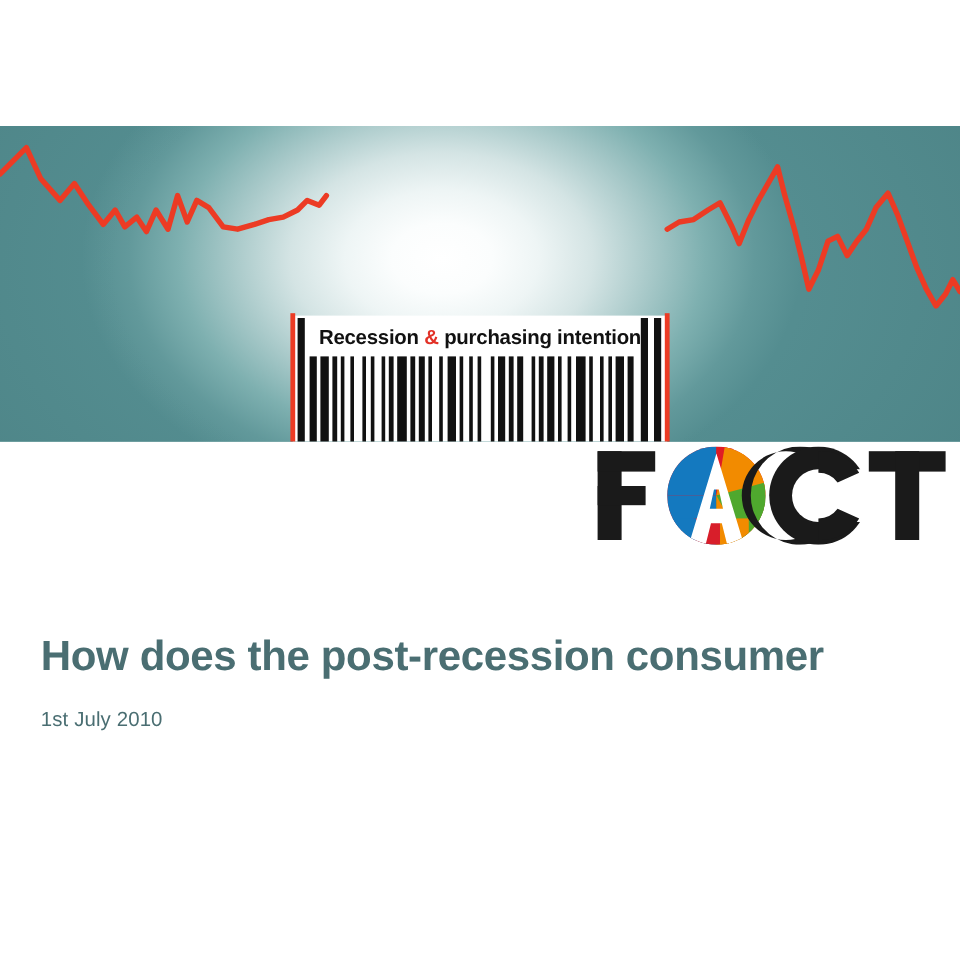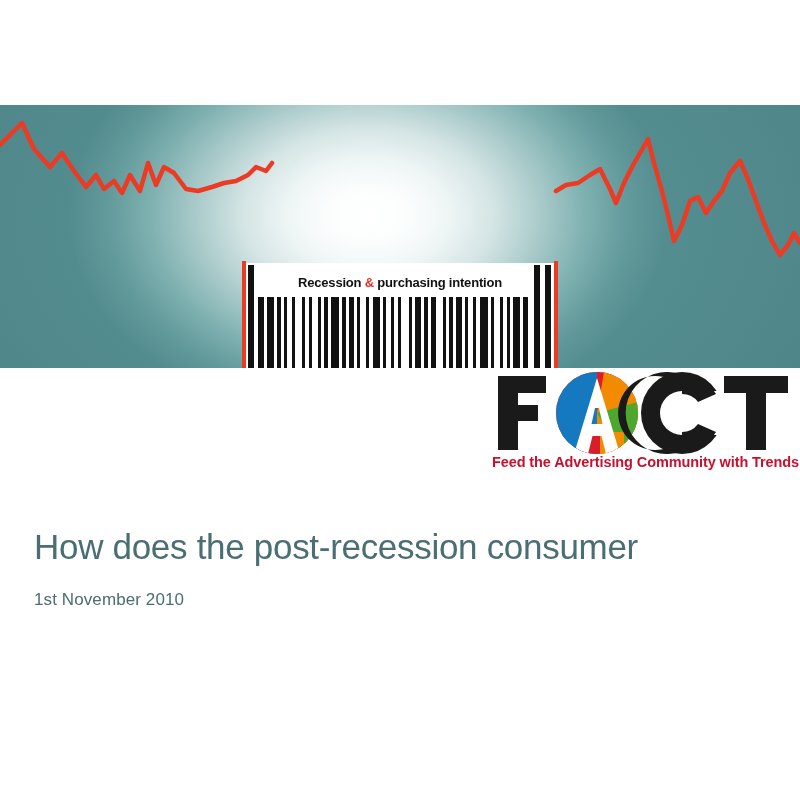--- a/index.html
+++ b/index.html
@@ -78,21 +78,21 @@
     position: absolute;
     left: 0; top: 4px;
     width: 312px; height: 30px;
     display: flex;
     align-items: center;
     justify-content: center;
   }
   .barcode-title {
     font-family: "Liberation Sans", sans-serif;
     font-weight: bold;
-    font-size: 13px;
+    font-size: 17px;
     letter-spacing: -0.2px;
     color: #111111;
     white-space: nowrap;
   }
   .barcode-title .amp { color: #e23127; }
 
   .guard-bar {
     position: absolute;
     top: 2px;
     width: 6px;
@@ -148,21 +148,21 @@
   #title-block {
     position: absolute;
     left: 34px;
     top: 522px;
     width: 730px;
   }
   .slide-title {
     font-family: "Liberation Sans", sans-serif;
     font-size: 35px;
     line-height: 50px;
-    font-weight: normal;
+    font-weight: bold;
     color: #4a6e72;
     letter-spacing: -0.3px;
   }
   .slide-date {
     margin-top: 18px;
     font-family: "Liberation Sans", sans-serif;
     font-size: 17px;
     font-weight: normal;
     color: #4a6e72;
     letter-spacing: 0.1px;
@@ -273,23 +273,22 @@
         <rect x="190" y="19" width="48" height="44" fill="#ffffff"></rect>
         <path d="M190 4 A37 37 0 0 1 224 22 L206 30 A20 20 0 0 0 190 22 Z" fill="#1a1a1a"></path>
         <path d="M190 78 A37 37 0 0 0 224 60 L206 52 A20 20 0 0 1 190 60 Z" fill="#1a1a1a"></path>
       </g>
 
       <g>
         <rect x="232" y="4" width="64" height="17" fill="#1a1a1a"></rect>
         <rect x="254" y="4" width="20" height="74" fill="#1a1a1a"></rect>
       </g>
     </svg>
-    <div class="logo-tagline">Feed the Advertising Community with Trends</div>
   </div>
 
   <div id="title-block">
     <div class="slide-title">
       <div>How does the post-recession consumer</div>
     </div>
-    <div class="slide-date">1st November 2010</div>
+    <div class="slide-date">1st July 2010</div>
   </div>
 
 </div>
 
 </body></html>

